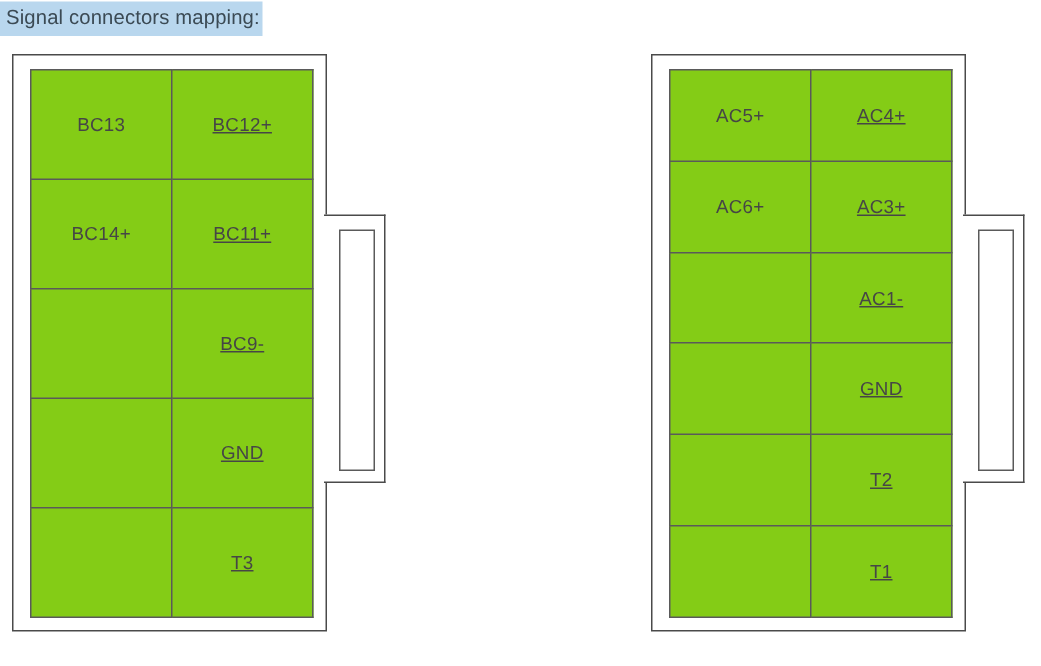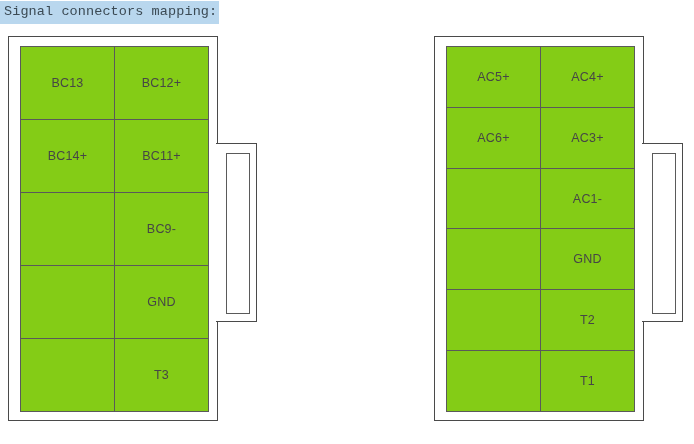--- a/index.html
+++ b/index.html
@@ -17,21 +17,20 @@
   }
 
   
   .title-line {
     position: absolute;
     left: 0px;
     top: 0px;
     height: 24px;
     display: flex;
     align-items: center;
-    font-family: Liberation Mono, monospace;
   }
   .title-text {
     display: inline-block;
     font-size: 13.5px;
     line-height: 20px;
     color: #3b4a54;
     background: #b9d7ee;
     padding: 1px 2px 2px 4px;
     white-space: nowrap;
     letter-spacing: 0.1px;
@@ -74,21 +73,21 @@
     border: 1.1px solid #5a5a5a;
     text-align: center;
     vertical-align: middle;
     font-size: 12.5px;
     color: #464646;
     height: 45.75px;
     padding: 0;
     letter-spacing: 0.2px;
   }
   .pin-table td.col-a { width: 50%; }
-  .pin-table td.col-b { width: 50%; }
+  .pin-table td.col-b { width: 50%; text-decoration: underline; }
 
   
   .side-tab {
     position: absolute;
     left: 208px;
     top: 107px;
     width: 41px;
     height: 179px;
     border: 1.6px solid #4a4a4a;
     border-left: none;

